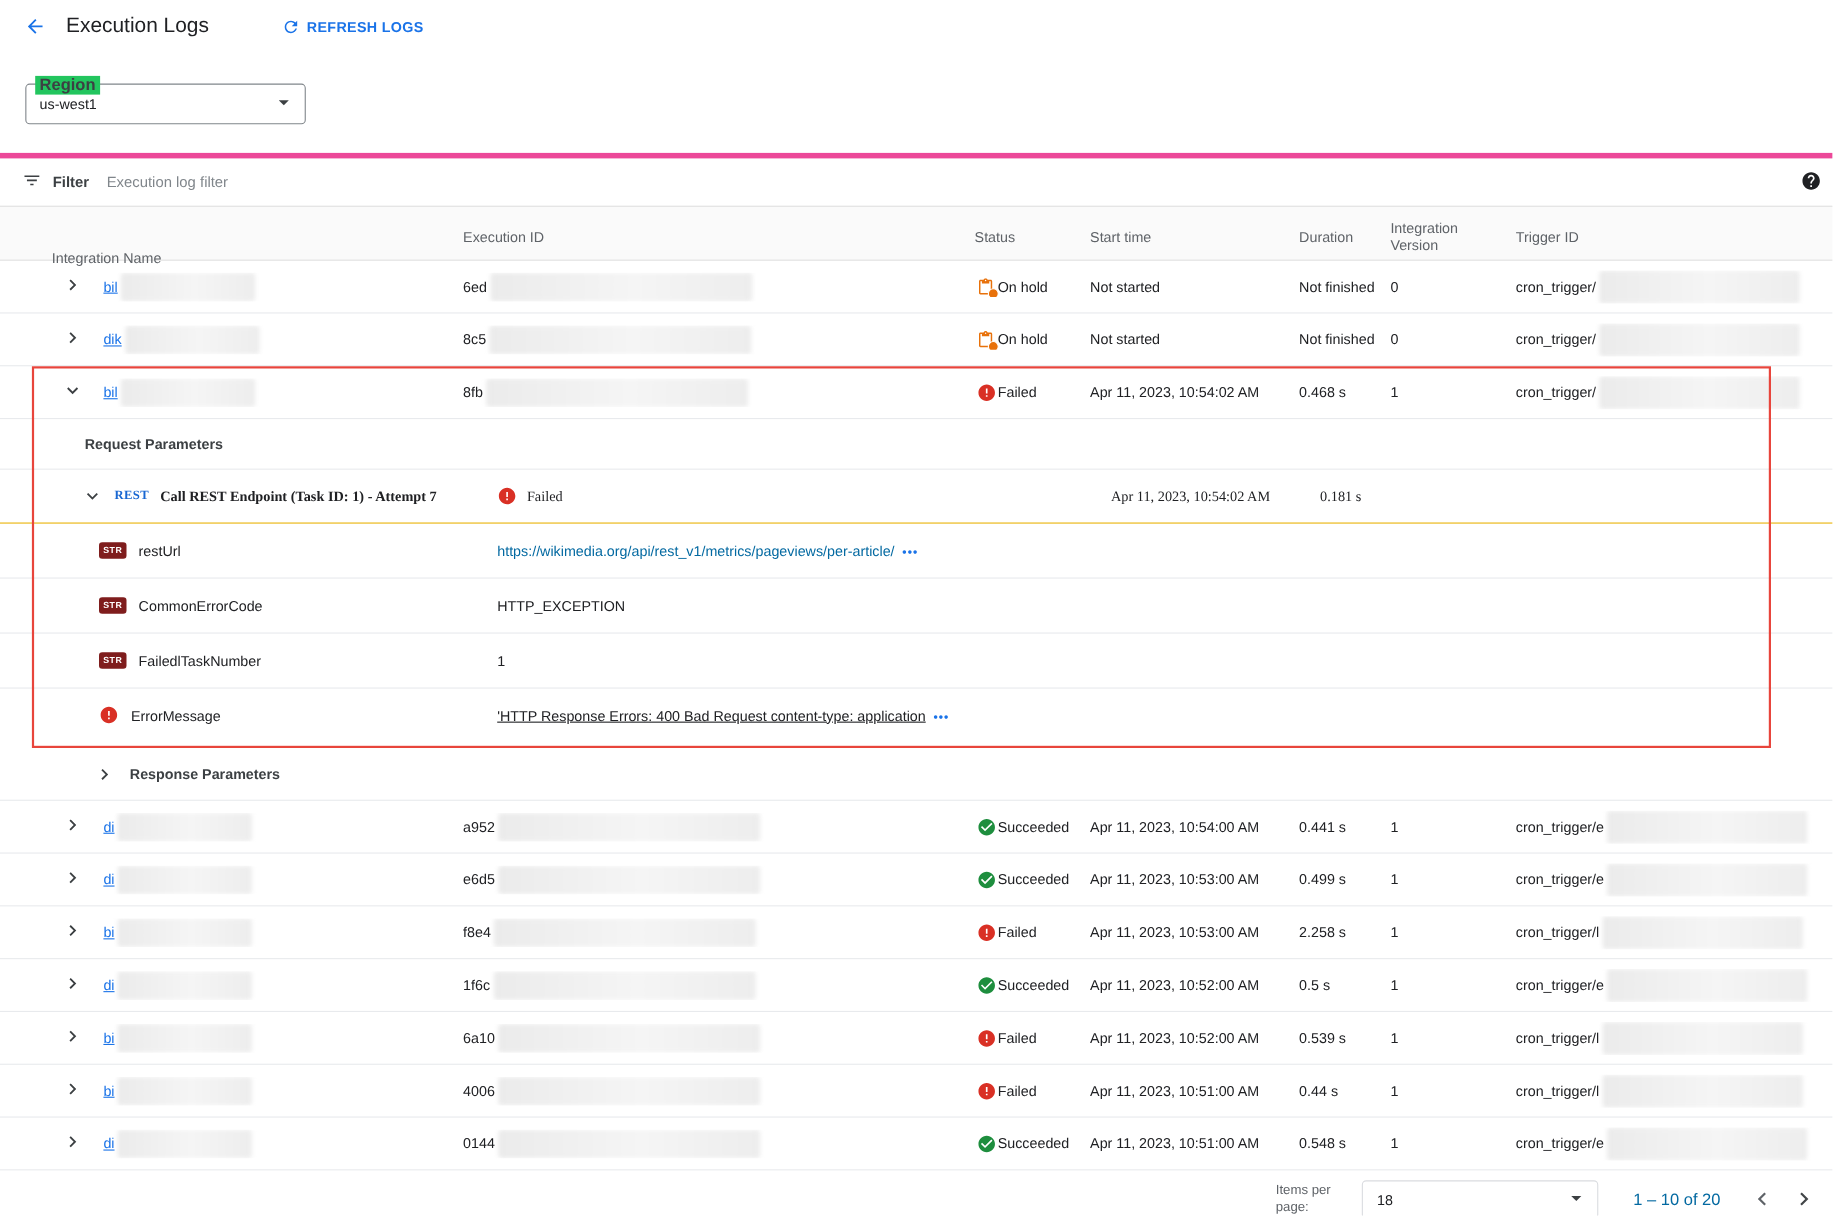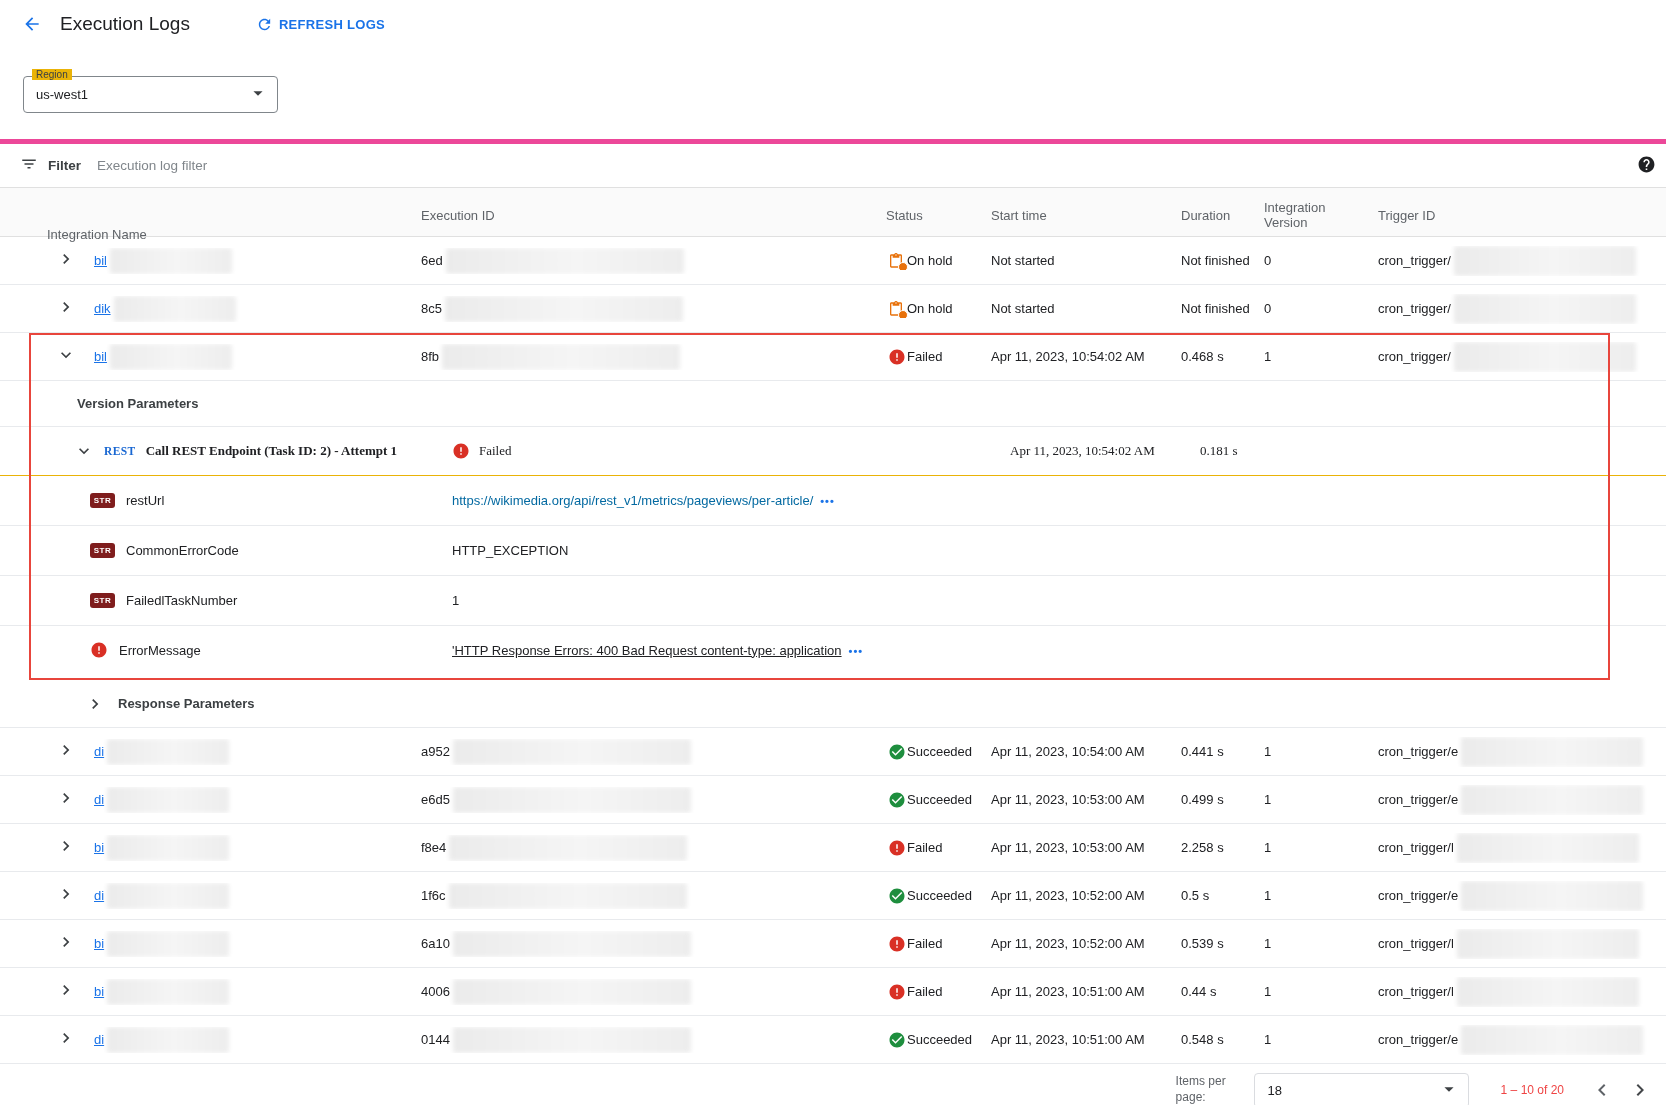--- a/index.html
+++ b/index.html
@@ -13,22 +13,22 @@
   .page-title { font-size:19px; font-weight:500; color:#202124; margin-left:16px; }
   .refresh-btn { display:flex; align-items:center; gap:6px; margin-left:66px; color:#1a73e8;
     font-size:13px; font-weight:700; letter-spacing:.3px; cursor:pointer; background:none; border:none;
     font-family:inherit; }
   .refresh-btn svg { width:17px; height:17px; fill:#1a73e8; }
 
   
   .region-box { position:relative; margin:28px 0 0 23px; width:255px; height:37px;
     border:1px solid #80868b; border-radius:4px; display:flex; align-items:center;
     justify-content:space-between; padding:0 8px 0 12px; cursor:pointer; background:#fff; }
-  .region-label { position:absolute; top:-8px; left:8px; background:#eab308; padding:0 4px;
-    font-size:10px; font-weight:400; color:#3c4043; }
+  .region-label { position:absolute; top:-8px; left:8px; background:#22c55e; padding:0 4px;
+    font-size:15px; font-weight:700; color:#3c4043; }
   .region-value { font-size:13px; color:#202124; }
   .dd-caret svg { width:22px; height:22px; fill:#3c4043; }
 
   
   .filter-bar { display:flex; align-items:center; height:48px; margin-top:26px;
     border-top:5px solid #ec4899; padding-left:20px; }
   .filter-icon svg { width:18px; height:18px; fill:#3c4043; }
   .filter-word { font-weight:700; color:#3c4043; margin-left:10px; font-size:13.5px; }
   .filter-placeholder { color:#80868b; margin-left:16px; font-size:13.5px; }
   .filter-field { display:flex; align-items:center; flex:1; cursor:text; height:100%; }
@@ -97,21 +97,21 @@
     border-bottom:1px solid #e8eaed; font-weight:700; color:#3c4043; }
   .resp-params-row .chev svg { fill:#3c4043; }
 
   
   .pagination { display:flex; align-items:center; justify-content:flex-end; height:52px;
     padding-right:14px; color:#5f6368; font-size:12px; }
   .ipp-label { width:64px; line-height:1.3; }
   .ipp-select { width:215px; height:35px; border:1px solid #dadce0; border-radius:4px;
     display:flex; align-items:center; justify-content:space-between; padding:0 8px 0 13px;
     color:#202124; font-size:13px; margin-left:14px; cursor:pointer; background:#fff; }
-  .range-label { margin-left:32px; color:#ef4444; font-size:12px; }
+  .range-label { margin-left:32px; color:#0369a1; font-size:15px; }
   .pg-btn { margin-left:26px; cursor:pointer; display:flex; }
   .pg-btn + .pg-btn { margin-left:14px; }
   .pg-btn svg { width:24px; height:24px; fill:#44474a; }
   .pg-btn.prev svg { fill:#5f6368; }
 </style>
 </head>
 <body>
 
 <div class="topbar">
   <span class="back-btn">
@@ -267,32 +267,32 @@
     <div class="cell">0.468 s</div>
     <div class="cell">1</div>
     <div class="cell c-trig">
       <span>cron_trigger/</span>
       <span class="redact w-trig"></span>
     </div>
   </div>
 </div>
 
   <div class="req-params-row">
-    <span>Version Parameters</span>
+    <span>Request Parameters</span>
   </div>
 
   <div class="task-row">
     <div class="task-left">
       <span class="chev">
         <svg viewBox="0 0 24 24">
             <path d="M16.59 8.59L12 13.17 7.41 8.59 6 10l6 6 6-6z"></path>
           </svg>
       </span>
       <span class="rest-logo">REST</span>
-      <span class="task-title">Call REST Endpoint (Task ID: 2) - Attempt 1</span>
+      <span class="task-title">Call REST Endpoint (Task ID: 1) - Attempt 7</span>
     </div>
     <div class="task-status">
       <span class="sticon ic-failed">
         <svg viewBox="0 0 24 24">
             <path d="M12 2C6.48 2 2 6.48 2 12s4.48 10 10 10 10-4.48 10-10S17.52 2 12 2zm1 15h-2v-2h2v2zm0-4h-2V7h2v6z"></path>
           </svg>
       </span>
       <span>Failed</span>
     </div>
     <div>Apr 11, 2023, 10:54:02 AM</div>

